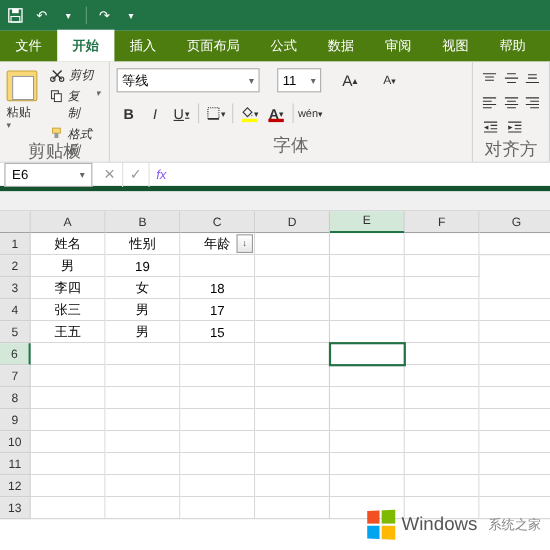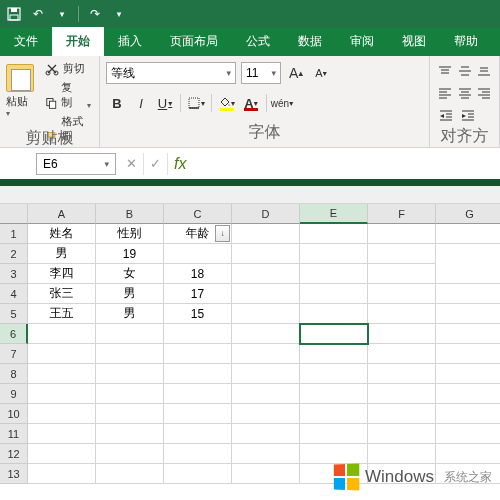--- a/index.html
+++ b/index.html
@@ -1,57 +1,57 @@
 <!DOCTYPE html>
 <html><head>
 <meta charset="utf-8">
 <style>
 * { margin: 0; padding: 0; box-sizing: border-box; font-family: "Microsoft YaHei", sans-serif; }
 body { background: #fff; width: 500px; height: 500px; overflow: hidden; position: relative; }
 .titlebar { background: #217346; height: 28px; display: flex; align-items: center; padding: 0 4px; gap: 4px; }
 .titlebar .qat-icon { width: 20px; height: 20px; display: flex; align-items: center; justify-content: center; color: #fff; font-size: 12px; }
 .titlebar .sep { width: 1px; height: 16px; background: rgba(255,255,255,0.3); margin: 0 2px; }
-.tabs { background: #15803d; height: 28px; display: flex; align-items: flex-end; }
+.tabs { background: #4d7c0f; height: 28px; display: flex; align-items: flex-end; }
 .tab { padding: 6px 14px; color: #fff; font-size: 12px; cursor: pointer; }
 .tab.active { background: #fff; color: #217346; font-weight: bold; }
 .ribbon { background: #f3f2f1; border-bottom: 1px solid #d4d4d4; height: 92px; display: flex; }
 .ribbon-group { border-right: 1px solid #d4d4d4; padding: 4px 6px; display: flex; flex-direction: column; justify-content: space-between; }
 .ribbon-group-label { font-size: 16px; color: #666; text-align: center; padding-top: 2px; }
 .clipboard-group { width: 100px; }
 .clipboard-content { display: flex; gap: 4px; height: 66px; }
 .paste-btn { width: 36px; display: flex; flex-direction: column; align-items: flex-start; justify-content: flex-start; padding-top: 4px; }
 .paste-icon { width: 28px; height: 28px; background: #f9d776; border: 1px solid #c9a63e; border-radius: 2px; position: relative; }
 .paste-icon::after { content: ""; position: absolute; top: 4px; left: 4px; width: 18px; height: 20px; background: #fff; border: 1px solid #999; }
 .paste-label { font-size: 11px; color: #333; margin-top: 2px; }
 .clip-right { display: flex; flex-direction: column; gap: 2px; }
-.clip-item { display: flex; align-items: flex-end; gap: 4px; font-size: 11px; color: #333; cursor: pointer; padding: 1px 2px; }
+.clip-item { display: flex; align-items: flex-start; gap: 4px; font-size: 11px; color: #333; cursor: pointer; padding: 1px 2px; font-style: italic; }
 .clip-item svg { width: 14px; height: 14px; }
 .font-group { flex: 1; min-width: 0; }
-.font-row1 { display: flex; gap: 5px; align-items: center; height: 26px; }
+.font-row1 { display: flex; gap: 16px; align-items: center; height: 26px; }
 .font-name { border: 1px solid #ababab; background: #fff; height: 22px; width: 130px; font-size: 12px; padding: 0 4px; display: flex; align-items: center; justify-content: space-between; }
 .font-size { border: 1px solid #ababab; background: #fff; height: 22px; width: 40px; font-size: 12px; padding: 0 4px; display: flex; align-items: center; justify-content: space-between; }
 .dd { font-size: 9px; color: #666; }
 .small-btn { width: 20px; height: 20px; display: flex; align-items: center; justify-content: center; font-size: 12px; color: #333; cursor: pointer; }
 .font-row2 { display: flex; gap: 2px; align-items: center; height: 26px; margin-top: 4px; }
 .fmt-btn { width: 22px; height: 22px; display: flex; align-items: center; justify-content: center; font-size: 13px; color: #333; cursor: pointer; border: 1px solid transparent; }
 .fmt-btn.bold { font-weight: bold; }
 .fmt-btn.italic { font-style: italic; }
 .fmt-btn.underline { text-decoration: underline; }
 .color-bar { position: relative; }
 .color-bar::after { content: ""; position: absolute; bottom: 2px; left: 3px; right: 3px; height: 3px; }
 .color-bar.yellow::after { background: #ffff00; }
 .color-bar.red::after { background: #c00000; }
 .align-group { width: 70px; }
 .align-content { display: flex; flex-direction: column; gap: 4px; padding-top: 2px; }
 .align-row { display: flex; gap: 2px; }
 .align-btn { width: 20px; height: 18px; display: flex; align-items: center; justify-content: center; cursor: pointer; }
-.formula-bar { height: 38px; border-bottom: 7px solid #14532d; display: flex; align-items: center; background: #fff; padding-left: 32px; }
+.formula-bar { height: 26px; border-bottom: 5px solid #14532d; display: flex; align-items: center; background: #fff; }
 .name-box { width: 80px; height: 22px; border: 1px solid #ababab; margin: 0 4px; padding: 0 6px; font-size: 12px; display: flex; align-items: center; justify-content: space-between; background: #fff; }
 .fb-btn { width: 24px; height: 22px; display: flex; align-items: center; justify-content: center; color: #999; font-size: 13px; border-right: 1px solid #e0e0e0; }
-.fx { font-style: italic; font-size: 16px; color: #4d7c0f; padding: 0 6px; }
+.fx { font-style: italic; font-size: 12px; color: #8b5cf6; padding: 0 6px; }
 .grid-area { height: 18px; background: #f0f0f0; border-bottom: 1px solid #d4d4d4; }
 .sheet { display: flex; }
 .row-headers { width: 28px; }
 .corner { width: 28px; height: 20px; background: #e6e6e6; border-right: 1px solid #ccc; border-bottom: 1px solid #999; }
 .row-h { width: 28px; height: 20px; background: #e6e6e6; border-right: 1px solid #ccc; border-bottom: 1px solid #ccc; font-size: 11px; color: #333; display: flex; align-items: center; justify-content: center; }
 .cols-rows { flex: 1; }
 .col-headers { display: flex; height: 20px; }
 .col-h { width: 68px; height: 20px; background: #e6e6e6; border-right: 1px solid #ccc; border-bottom: 1px solid #999; font-size: 11px; color: #333; display: flex; align-items: center; justify-content: center; position: relative; }
 .col-h.sel { background: #d3e8d9; border-bottom: 2px solid #217346; }
 .row { display: flex; height: 20px; }

